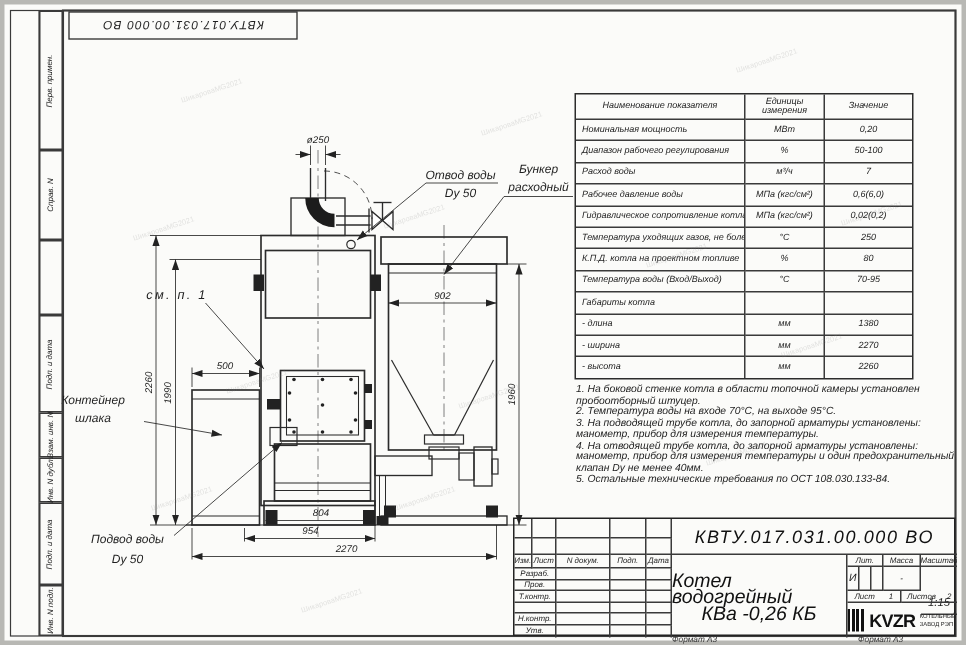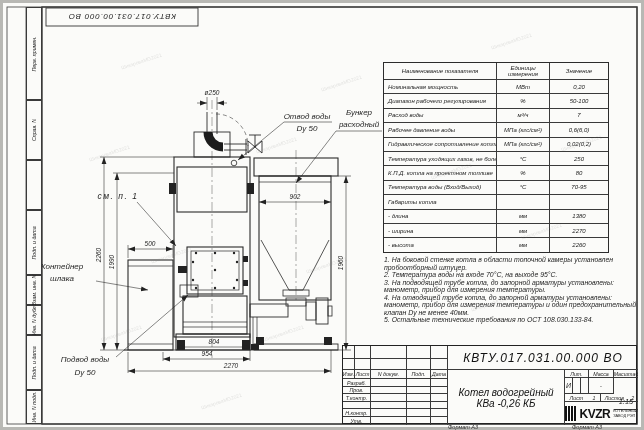--- a/index.html
+++ b/index.html
@@ -31,21 +31,21 @@
 
   
   .notes{position:absolute;left:384px;top:256px;width:252px;font-size:6.9px;font-style:italic;color:#1d1d1d;line-height:7.5px;}
 
   
   .tb{position:absolute;left:342px;top:345px;width:295px;height:79px;border:1.3px solid #222;box-sizing:border-box;background:transparent;}
   .cell{position:absolute;border-right:0.7px solid #3a3a3a;border-bottom:0.7px solid #3a3a3a;box-sizing:border-box;display:flex;align-items:center;justify-content:center;font-size:5.3px;font-style:italic;color:#1d1d1d;overflow:hidden;}
   .cell.noR{border-right:none;}
   .cell.noB{border-bottom:none;}
   .desig{font-size:12px;font-style:italic;letter-spacing:1.1px;color:#111;}
-  .docname{flex-direction:column;font-size:10px;line-height:11px;color:#111;}
+  .docname{flex-direction:column;font-size:13px;line-height:11px;color:#111;}
   .litv{font-size:7px;}
   .scalev{font-size:7.5px;}
   .sheetrow{justify-content:space-around;}
   .logo{gap:3px;}
   .logomark{width:11px;height:15px;background:repeating-linear-gradient(90deg,#111 0 2px,#fff 2px 3px);flex:0 0 auto;}
   .logoname{font-size:12px;font-weight:bold;font-style:normal;color:#111;letter-spacing:-0.5px;}
   .logocap{font-size:3.9px;line-height:4.4px;font-style:normal;color:#222;text-align:left;}
 
   .fmt{position:absolute;top:424px;font-size:5.5px;font-style:italic;color:#333;}
   .wm-main{position:absolute;left:518px;top:406px;font-size:11px;color:rgba(105,105,105,.8);font-style:normal;letter-spacing:.3px;z-index:9;}

